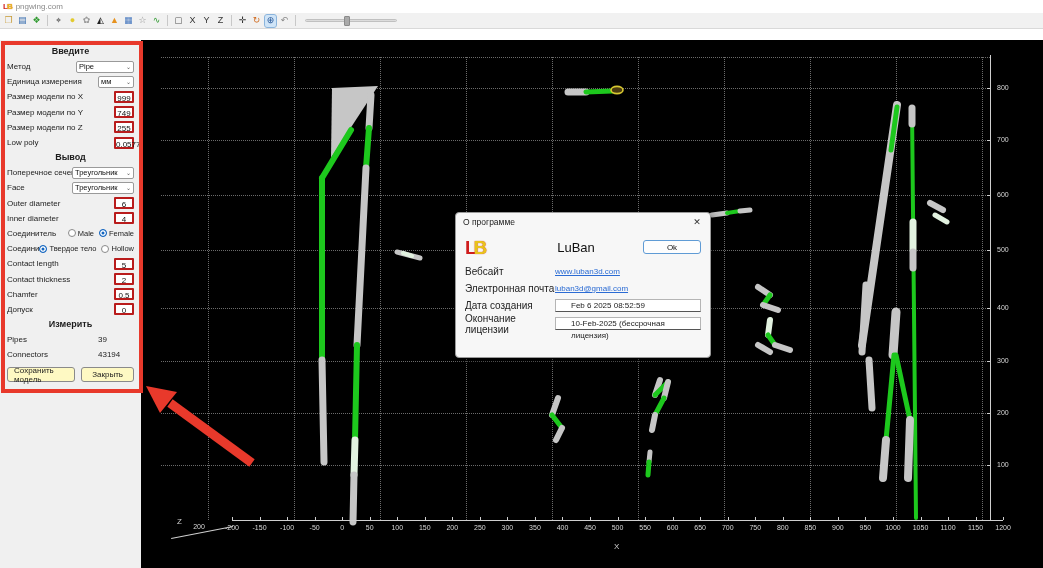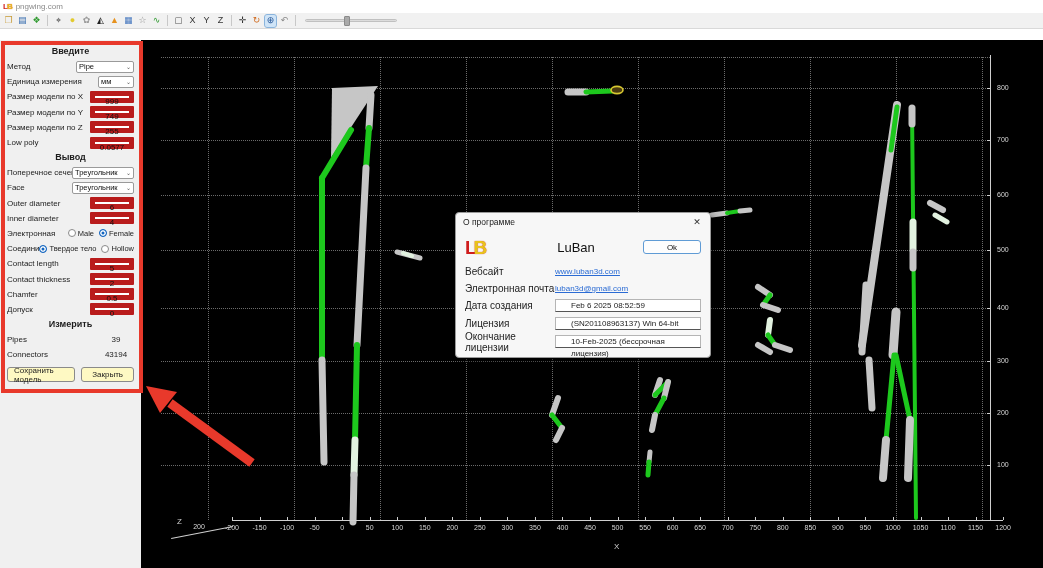--- a/index.html
+++ b/index.html
@@ -33,31 +33,31 @@
   
   #main { position:absolute; left:0; top:40px; width:1043px; height:528px; display:flex; }
 
   
   #left-panel { width:141px; height:528px; background:#f0f0f0; position:relative;
     padding:4px 7px 0 7px; font-size:8.5px; color:#1c1c1c; }
   .p-header { font-weight:bold; font-size:9px; text-align:center; height:14px;
     line-height:13px; margin-top:1px; }
   .p-row { height:15.2px; display:flex; align-items:center; }
   .p-label { flex:1; white-space:nowrap; overflow:hidden; font-size:8px; }
-  .p-input { width:44px; height:12px; background:#fff; border:5px solid #b91c1c;
+  .p-input { width:20px; height:12px; background:#fff; border:2px solid #b91c1c;
     border-radius:1px; font-size:8px; text-align:center; line-height:11px; color:#111; }
   .p-select { height:12px; background:#fff; border:1px solid #9a9a9a; border-radius:2px;
     font-size:7.5px; display:flex; align-items:center; justify-content:space-between;
     padding:0 2px; color:#111; }
   .p-select .chev { font-size:6px; color:#555; }
   .p-radio-opts { display:flex; gap:5px; align-items:flex-end; margin-left:auto; }
   .radio-opt { display:flex; align-items:center; gap:2px; font-size:7.5px; white-space:nowrap; }
   .radio-dot { width:8px; height:8px; border-radius:50%; border:1px solid #8a8a8a; background:#fff; }
   .radio-dot.sel { border:1px solid #1466c0; background:#1466c0; box-shadow:inset 0 0 0 1.5px #fff; }
-  .p-static-val { width:36px; text-align:center; font-size:8px; }
+  .p-static-val { width:36px; text-align:left; font-size:8px; }
   #panel-buttons { display:flex; gap:6px; margin-top:5px; }
   .p-btn { height:15px; background:#fef9c3; border:1px solid #8a8a8a; border-radius:3px;
     font-size:8px; display:flex; align-items:center; justify-content:center; padding:0 6px; }
   #btn-save { flex:1.4; }
   #btn-close { flex:1; }
 
   
   #viewport { position:relative; width:902px; height:528px; background:#000;
     overflow:hidden; }
   .gridline { position:absolute; border:0; }
@@ -187,21 +187,21 @@
           </div>
           <div class="p-row">
             <span class="p-label">Outer diameter</span>
             <div class="p-input">6</div>
           </div>
           <div class="p-row">
             <span class="p-label">Inner diameter</span>
             <div class="p-input">4</div>
           </div>
           <div class="p-row">
-            <span class="p-label">Электронная</span>
+            <span class="p-label">Соединитель</span>
             <div class="p-radio-opts">
               <span class="radio-opt">
                 <span class="radio-dot"></span>
                 <span>Male</span>
               </span>
               <span class="radio-opt">
                 <span class="radio-dot sel"></span>
                 <span>Female</span>
               </span>
             </div>
@@ -426,24 +426,20 @@
               </div>
               <div class="d-row">
                 <span class="d-label">Электронная почта</span>
                 <span class="d-link">luban3d@gmail.com</span>
               </div>
               <div class="d-row boxed">
                 <span class="d-label">Дата создания</span>
                 <div class="d-box">Feb  6 2025 08:52:59</div>
               </div>
               <div class="d-row boxed">
-                <span class="d-label">Лицензия</span>
-                <div class="d-box">(SN201108963137) Win 64-bit</div>
-              </div>
-              <div class="d-row boxed">
                 <span class="d-label">Окончание лицензии</span>
                 <div class="d-box">10-Feb-2025 (бессрочная лицензия)</div>
               </div>
             </div>
         </div>
       </div>
     </div>
   </div>
 
   <div id="red-rect"></div>

